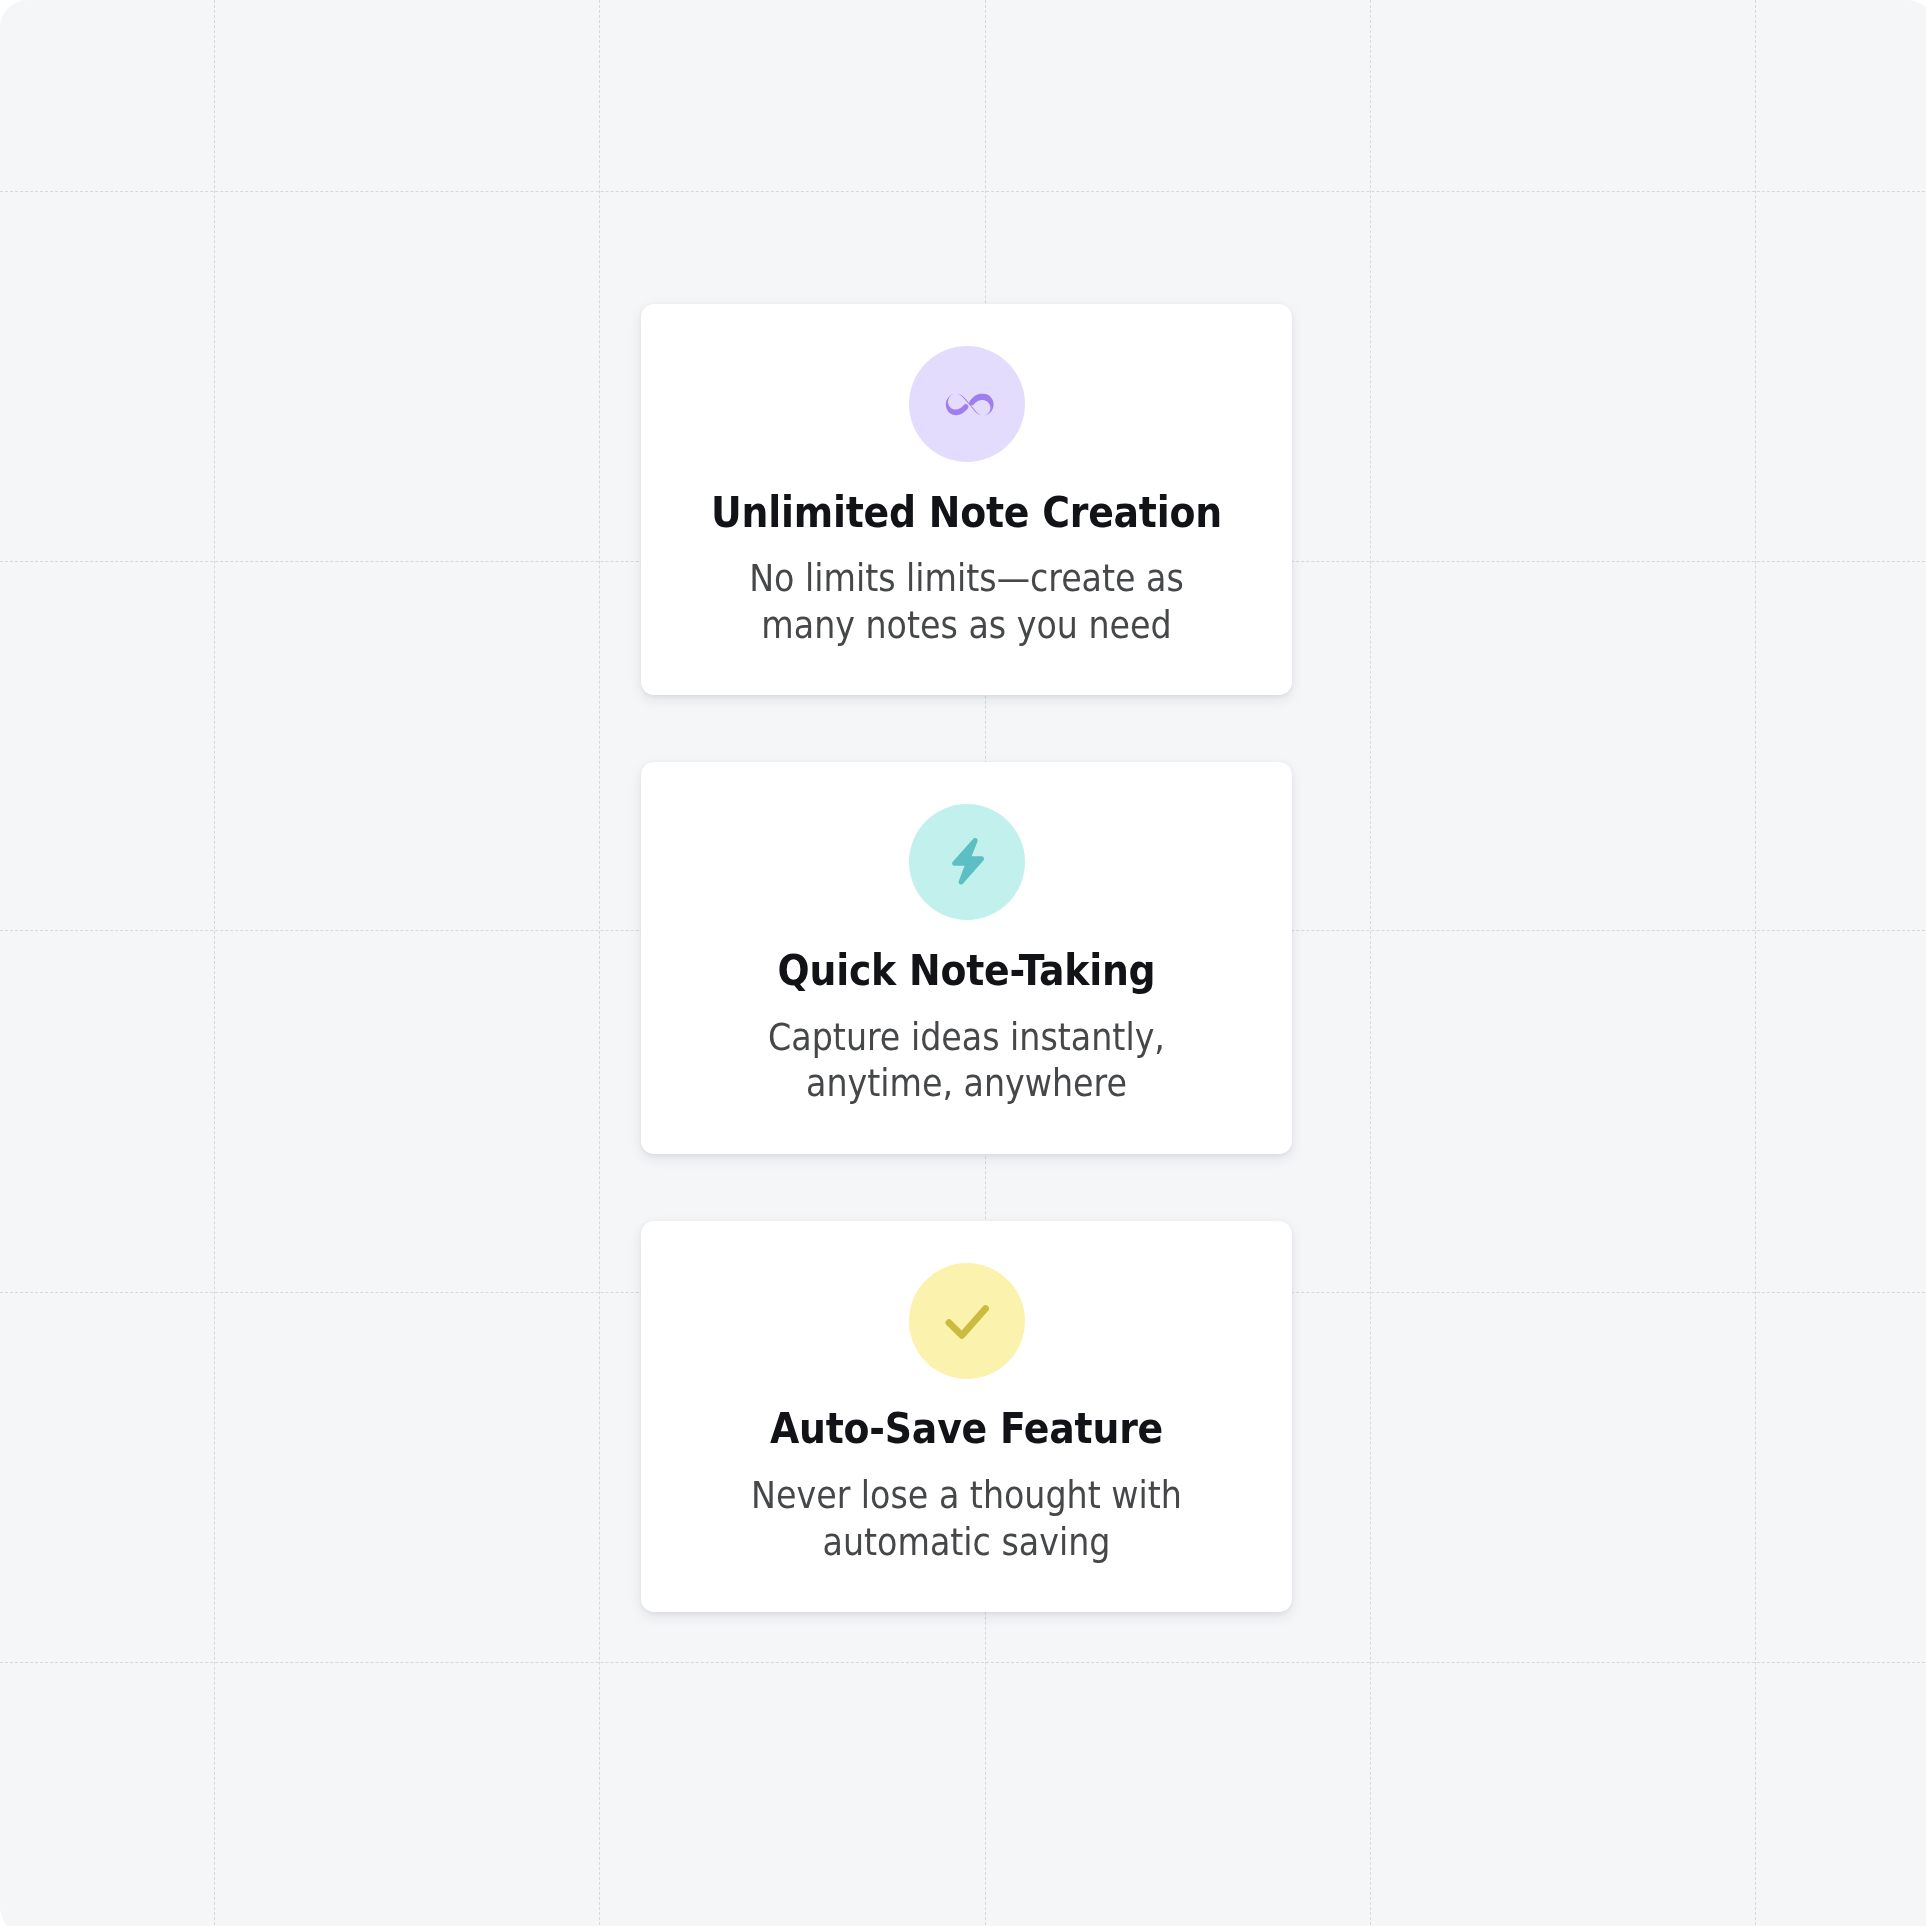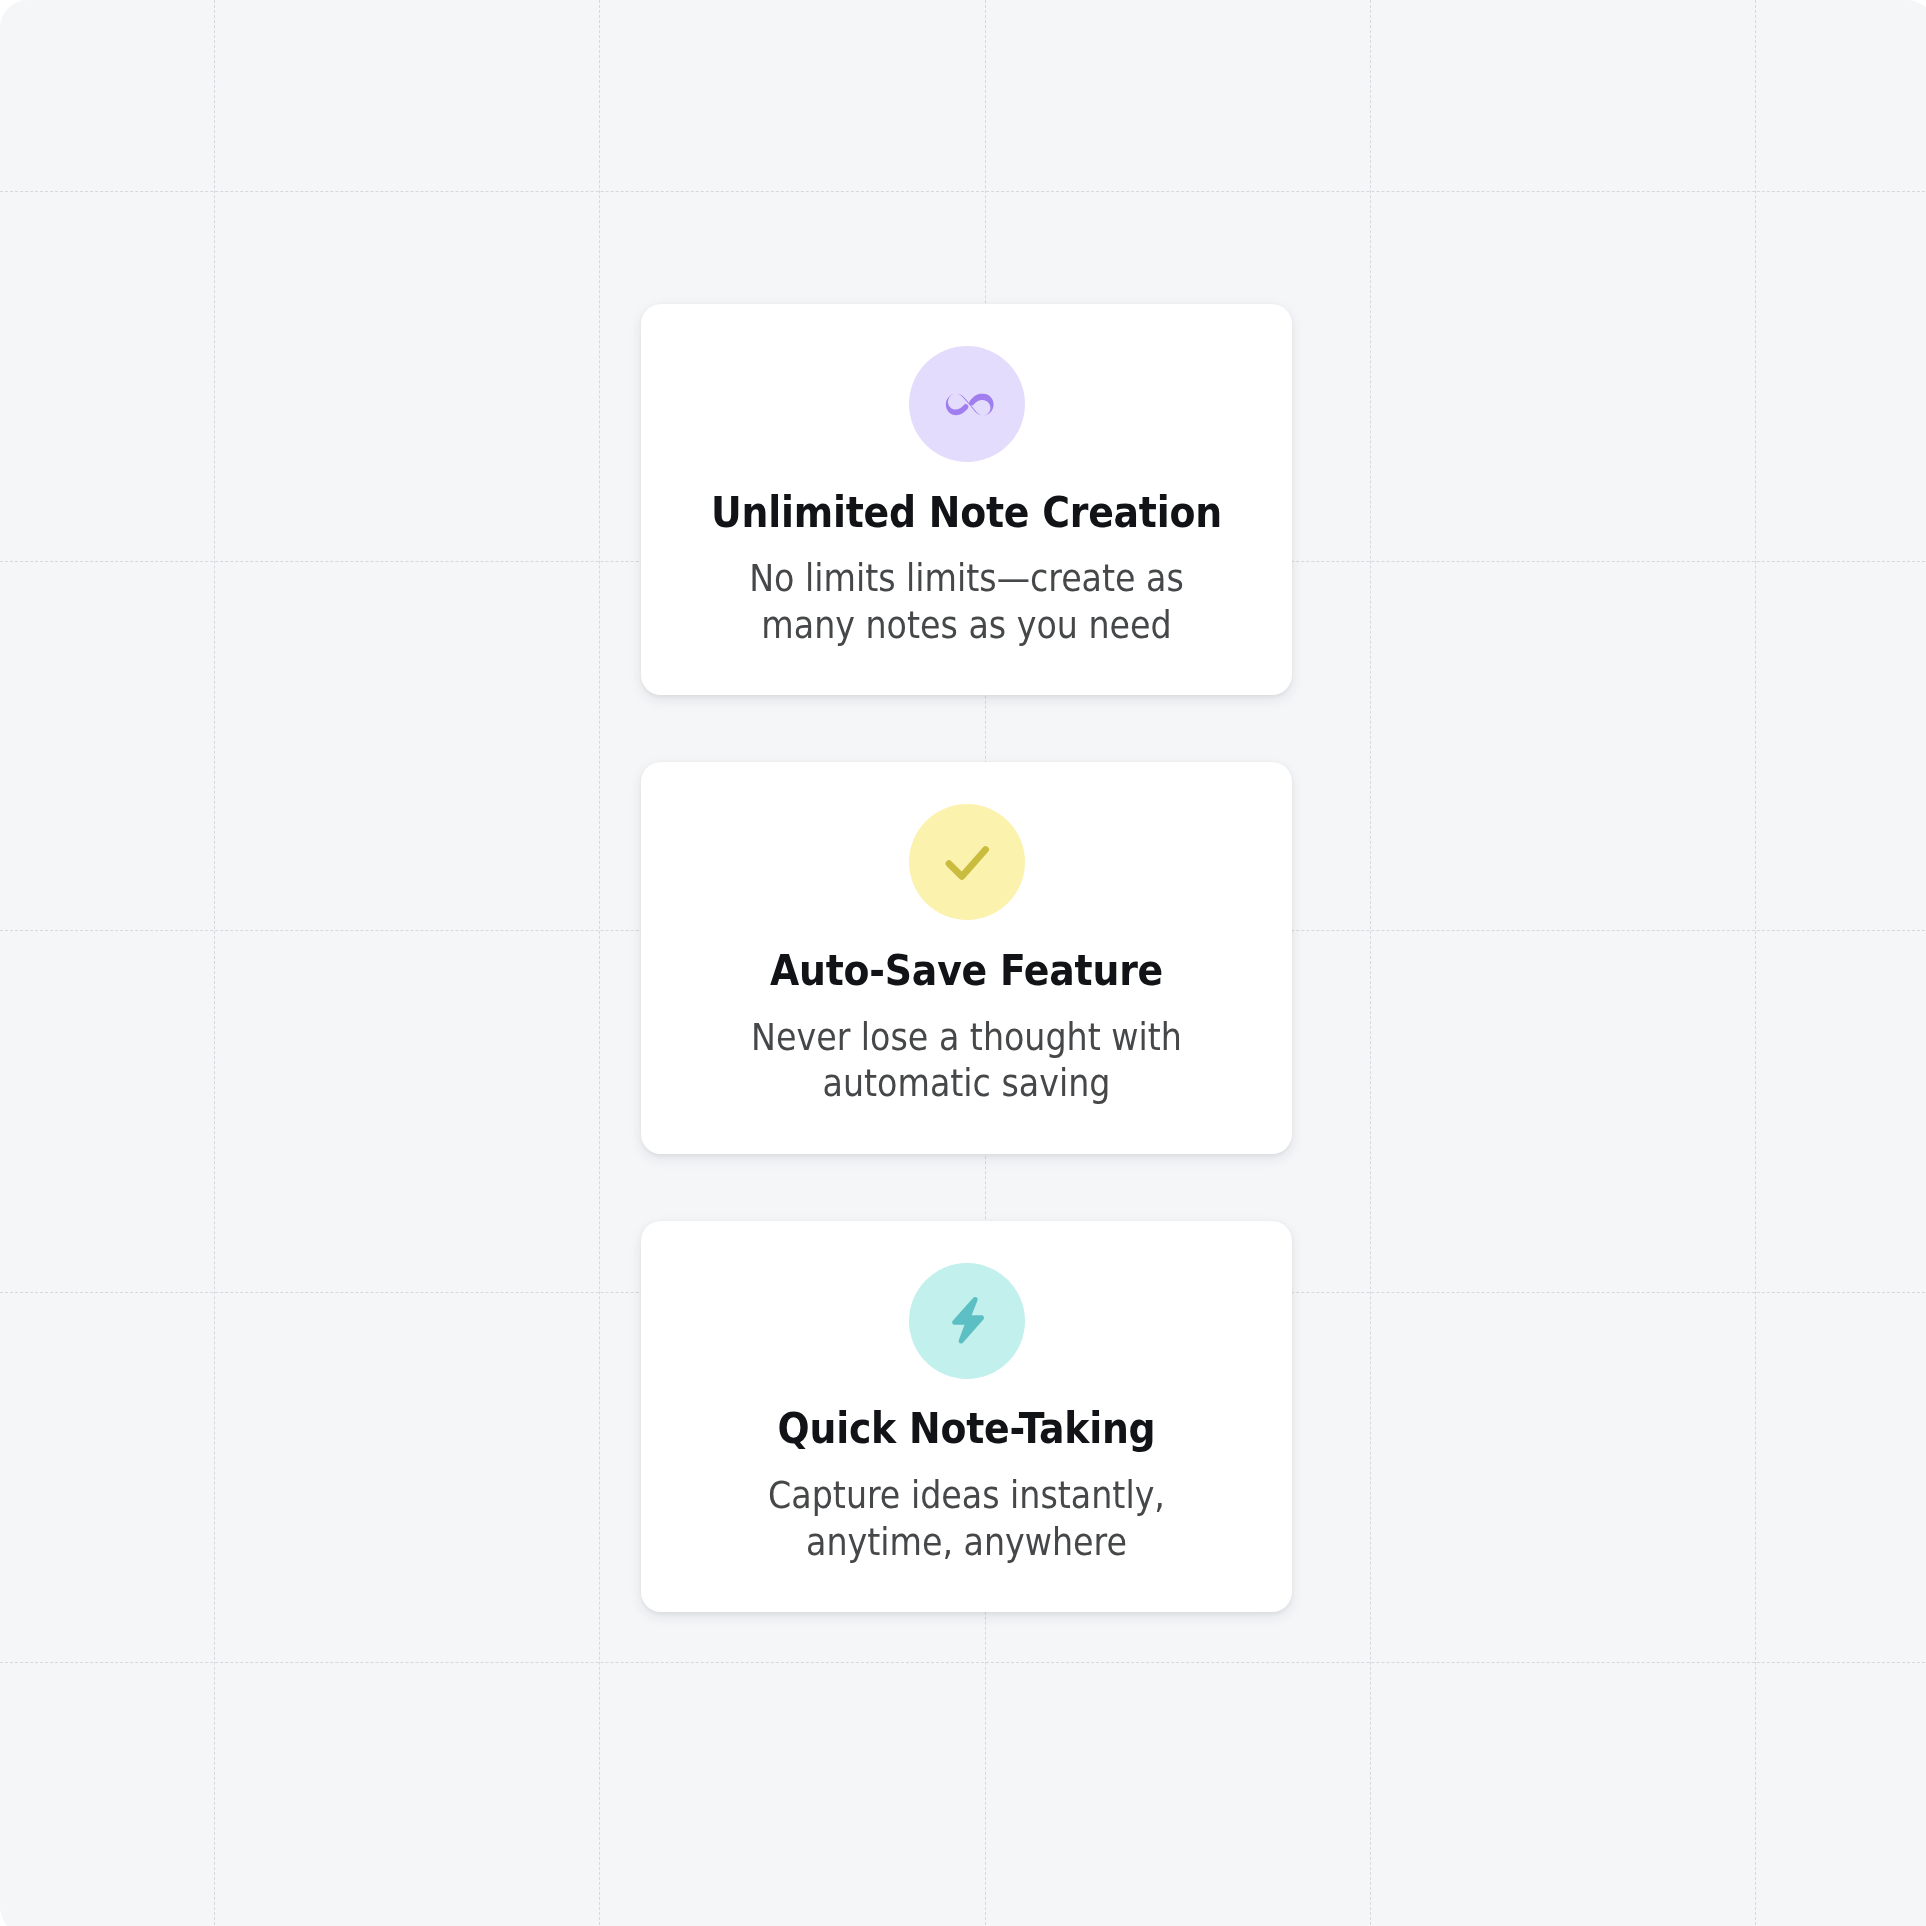--- a/index.html
+++ b/index.html
@@ -51,21 +51,21 @@
     width: 651px;
     display: flex;
     flex-direction: column;
     gap: 67px;
   }
 
   .feature-card {
     position: relative;
     width: 651px;
     background: #ffffff;
-    border-radius: 20px;
+    border-radius: 13px;
     box-shadow: 0 4.6px 13px rgba(24,30,48,0.085), 0 1.2px 3.9px rgba(24,30,48,0.05);
     display: flex;
     flex-direction: column;
     align-items: center;
     padding: 42px 42px 46px 42px;
   }
 
   .icon-badge {
     width: 116px;
     height: 116px;
@@ -132,35 +132,35 @@
                    c1.46 0 2.67-1.24 2.67-2.67 0-.6-.18-1.17-.51-1.67-.54-.81-1.45-1.33-2.52-1.33
                    -1.18 0-2.04.47-2.98 1.51l-.14.16a1 1 0 0 1-1.54-1.27l.2-.23
                    C14.6 8.9 15.87 8 17.52 8h.658Z" fill="currentColor"></path>
         </svg>
       </div>
       <div class="card-title" style="color: rgb(17, 19, 22);">Unlimited Note Creation</div>
       <div class="card-desc" style="color: rgb(69, 71, 73);">No limits limits—create as many notes as you need</div>
     </div>
 
     <div class="feature-card" style="background: rgb(255, 255, 255);">
-      <div class="icon-badge" style="background-color: rgb(251, 242, 174);">
-        <svg width="62" height="62" viewBox="0 0 24 24" fill="none" style="color: rgb(201, 188, 63);">
-          <path d="M5 12.6 10 17.6 19.2 7.2" stroke="currentColor" stroke-width="2.6" stroke-linecap="round" stroke-linejoin="round"></path>
-        </svg>
-      </div>
-      <div class="card-title" style="color: rgb(17, 19, 22);">Auto-Save Feature</div>
-      <div class="card-desc" style="color: rgb(69, 71, 73);">Never lose a thought with automatic saving</div>
-    </div>
-
-    <div class="feature-card" style="background: rgb(255, 255, 255);">
       <div class="icon-badge" style="background-color: rgb(194, 240, 236);">
         <svg width="58" height="58" viewBox="0 0 24 24" style="color: rgb(92, 191, 196);">
           <path d="M14.6 2.4a1.05 1.05 0 0 1 1.77 1.04L13.9 9.6h4.1a1.05 1.05 0 0 1 .79 1.74
                    l-8.4 9.6a1.05 1.05 0 0 1-1.8-1.02l2.4-6.32H6.9a1.05 1.05 0 0 1-.79-1.74L14.6 2.4Z" fill="currentColor"></path>
         </svg>
       </div>
       <div class="card-title" style="color: rgb(17, 19, 22);">Quick Note-Taking</div>
       <div class="card-desc" style="color: rgb(69, 71, 73);">Capture ideas instantly, anytime, anywhere</div>
     </div>
 
+    <div class="feature-card" style="background: rgb(255, 255, 255);">
+      <div class="icon-badge" style="background-color: rgb(251, 242, 174);">
+        <svg width="62" height="62" viewBox="0 0 24 24" fill="none" style="color: rgb(201, 188, 63);">
+          <path d="M5 12.6 10 17.6 19.2 7.2" stroke="currentColor" stroke-width="2.6" stroke-linecap="round" stroke-linejoin="round"></path>
+        </svg>
+      </div>
+      <div class="card-title" style="color: rgb(17, 19, 22);">Auto-Save Feature</div>
+      <div class="card-desc" style="color: rgb(69, 71, 73);">Never lose a thought with automatic saving</div>
+    </div>
+
   </div>
 </div>
 
 
 </body></html>

